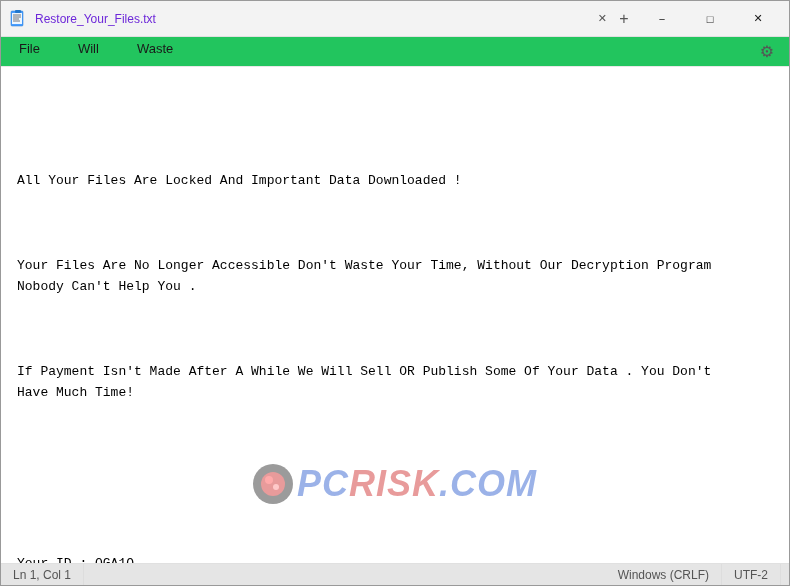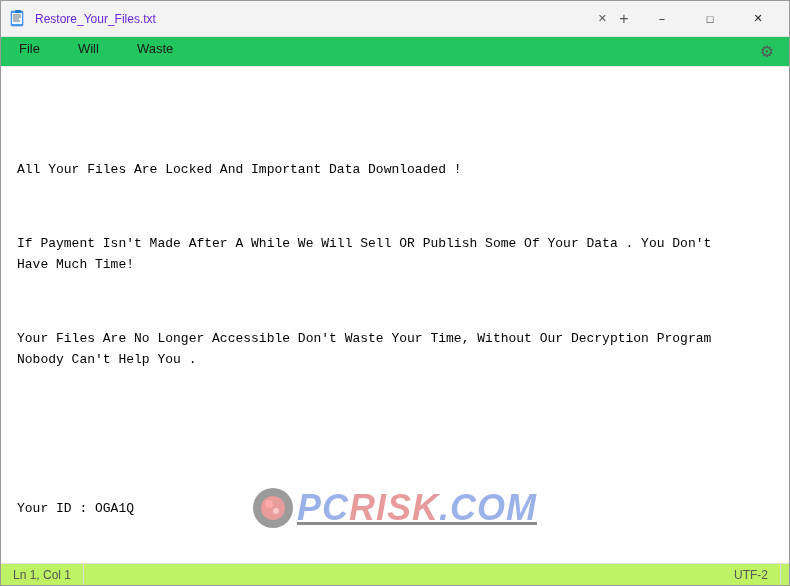--- a/index.html
+++ b/index.html
@@ -163,21 +163,21 @@
 
     .text-area::-webkit-scrollbar-thumb {
       background: #c1c1c1;
       border: 2px solid #f0f0f0;
       border-radius: 4px;
     }
 
     
     .status-bar {
       height: 22px;
-      background: #bef264;
+      background: #e5e5e5;
       border-top: 1px solid #e0e0e0;
       display: flex;
       align-items: center;
       padding: 0 8px;
       font-size: 12px;
       color: #555;
       gap: 0;
     }
 
     .status-item {
@@ -197,26 +197,25 @@
     }
 
     
     .watermark {
       position: absolute;
       bottom: 0;
       left: 0;
       right: 0;
       height: 100px;
       display: flex;
-      align-items: center;
+      align-items: flex-start;
       justify-content: center;
       padding-bottom: 10px;
       pointer-events: none;
       z-index: 10;
-      text-decoration: underline;
     }
 
     .watermark-content {
       display: flex;
       align-items: center;
       gap: 4px;
       opacity: 0.45;
     }
 
     .watermark-logo {
@@ -274,20 +273,21 @@
 
     .text-content {
       font-family: 'Courier New', Courier, monospace;
       font-size: 13px;
       line-height: 1.6;
       color: #000;
     }
 
     .text-content p {
       margin-bottom: 12px;
+      margin-top: 11px;
     }
 
     .text-content p:last-child {
       margin-bottom: 0;
     }
   </style>
 </head>
 <body>
 
 <div class="window">
@@ -325,24 +325,24 @@
     <div class="menu-item">Waste</div>
     <div class="menu-bar-right">
       <div class="settings-icon">⚙</div>
     </div>
   </div>
 
   <div class="content-area">
     <div class="text-area">
       <div class="text-content">
         <p>All Your Files Are Locked And Important Data Downloaded !</p>
+        <p>Your Files Are No Longer Accessible Don't Waste Your Time, Without Our Decryption Program
+Nobody Can't Help You .</p>
         <p>If Payment Isn't Made After A While We Will Sell OR Publish Some Of Your Data . You Don't
 Have Much Time!</p>
-        <p>Your Files Are No Longer Accessible Don't Waste Your Time, Without Our Decryption Program
-Nobody Can't Help You .</p>
         <p>&nbsp;</p>
         <p>Your ID : OGA1Q</p>
         
         
         
         
         
         
       </div>
     </div>
@@ -358,15 +358,16 @@
         <div class="watermark-text">
           <span>PC</span><span class="dot">RISK</span><span>.COM</span>
         </div>
       </div>
     </div>
   </div>
 
   <div class="status-bar">
     <div class="status-item">Ln 1, Col 1</div>
     <div class="status-spacer"></div>
+    <div class="status-item">Windows (CRLF)</div>
     <div class="status-item">UTF-2</div>
   </div>
 </div>
 
 </body></html>

